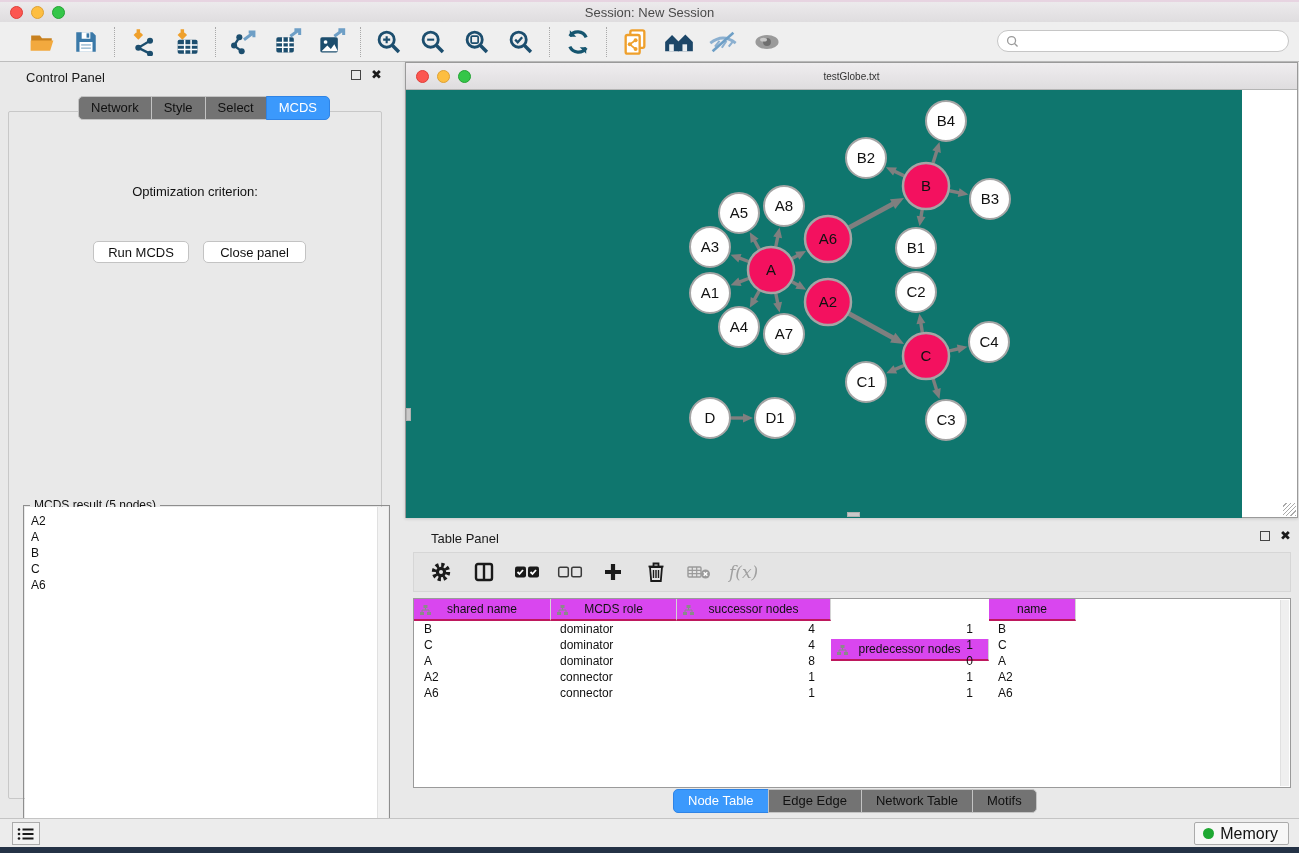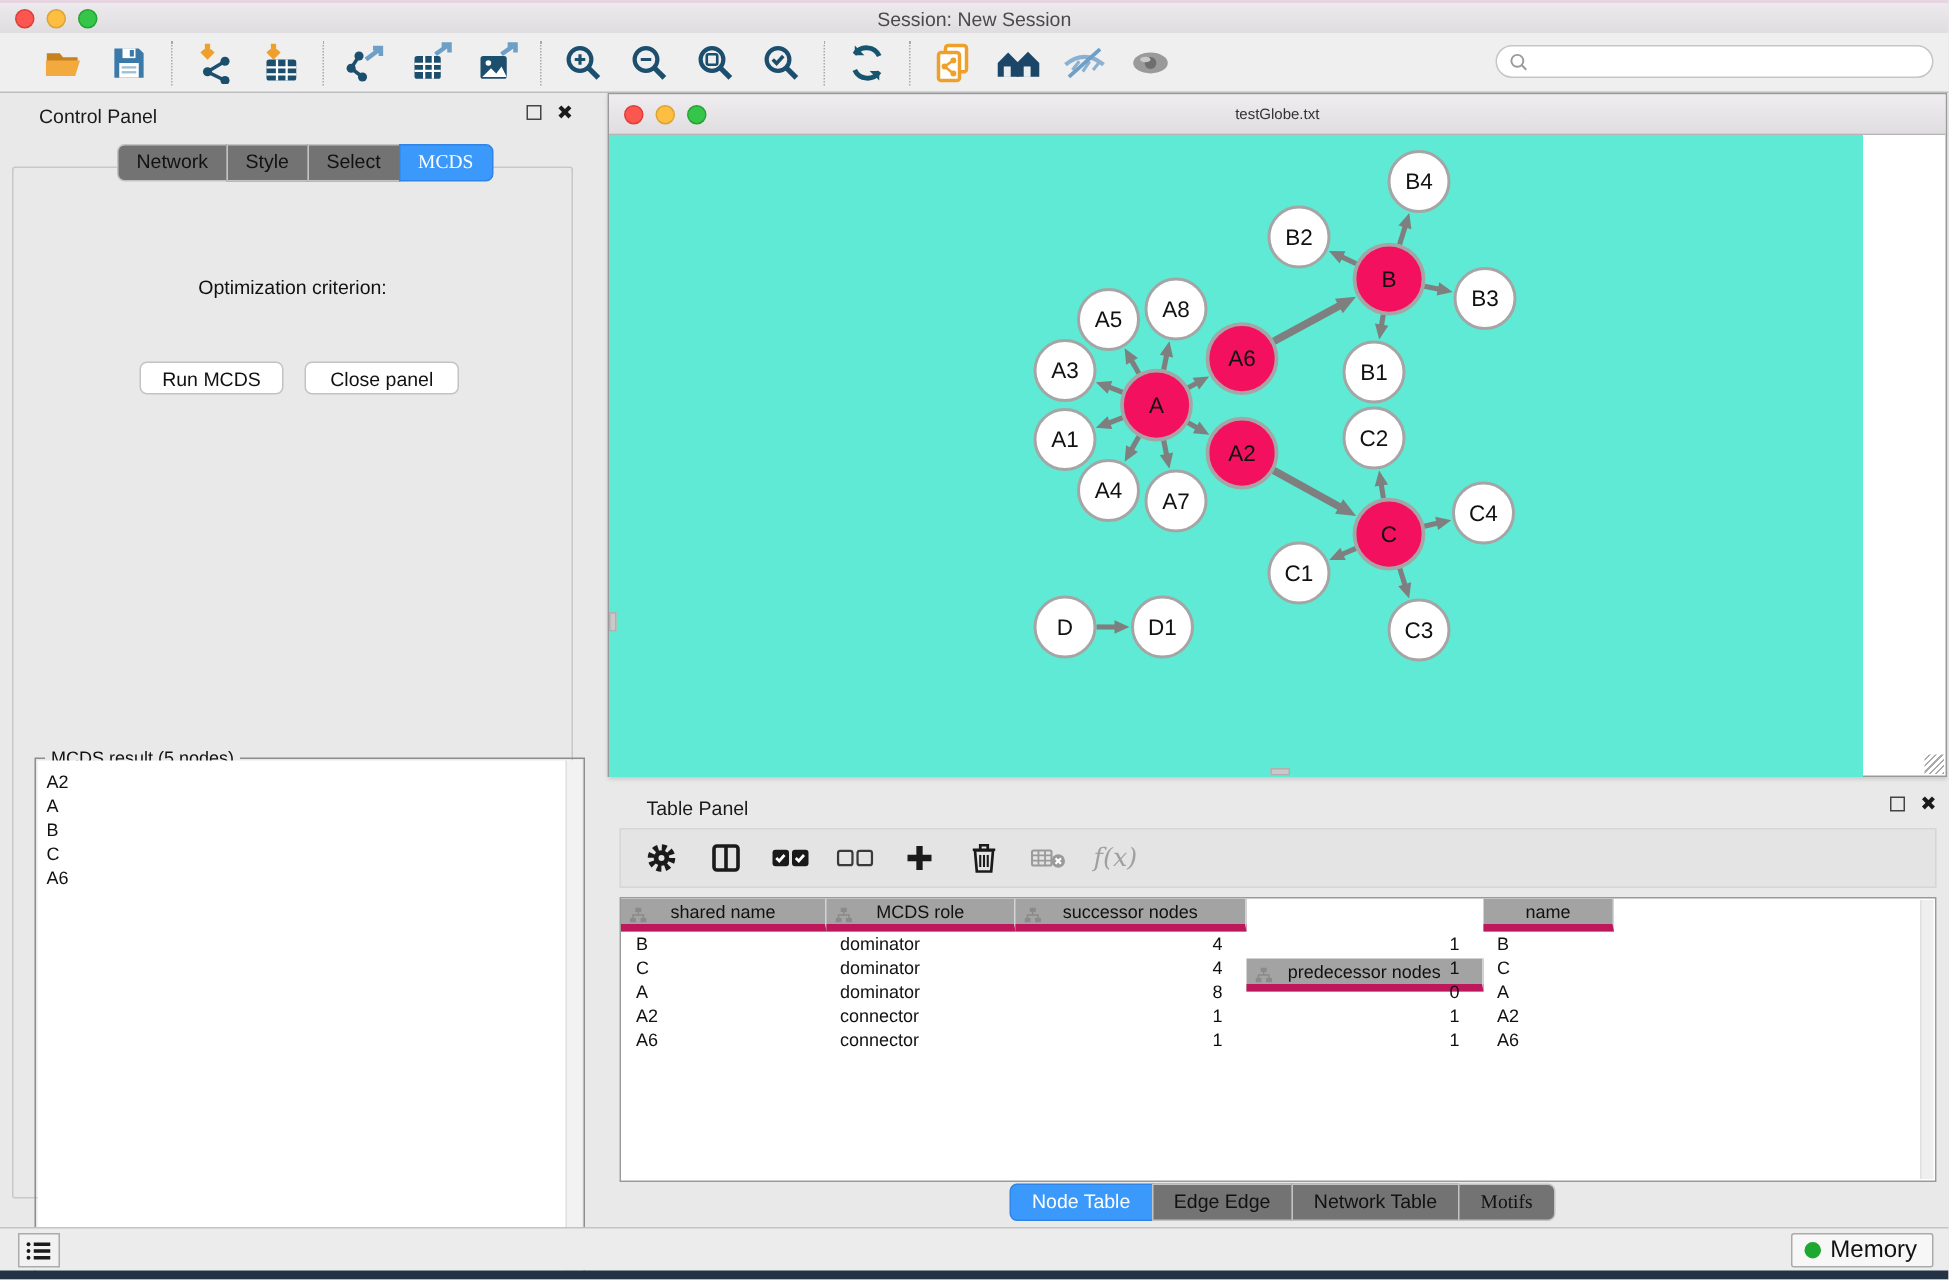--- a/index.html
+++ b/index.html
@@ -31,21 +31,21 @@
   .panel-head { position:absolute; left:0; top:0; width:100%; height:30px; display:flex; align-items:center; }
   .panel-title { font-size:13px; color:#1a1a1a; padding-left:26px; }
   .panel-ctrls { position:absolute; right:8px; top:8px; display:flex; gap:10px; align-items:center; }
   .float-box { width:10px; height:10px; border:1.5px solid #444; }
   .close-x { font-size:13px; font-weight:bold; color:#1a1a1a; line-height:10px; }
 
   .cp-tabs { position:absolute; left:78px; top:34px; display:flex; z-index:2; }
   .seg-tab { padding:3px 12px 4px; background:#737373; border:1px solid #C3C3C3; margin-left:-1px;
     font-size:13px; color:#111; white-space:nowrap; }
   .seg-tab:first-child { border-radius:5px 0 0 5px; margin-left:0; }
-  .seg-tab:last-child { border-radius:0 5px 5px 0;font-family:Liberation Serif, serif; }
+  .seg-tab:last-child { border-radius:0 5px 5px 0; }
   .seg-tab.selected { background:#3B99FC; border-color:#2F84E6; color:#fff; }
 
   .cp-content { position:absolute; left:8px; top:49px; width:374px; height:688px;
     background:#E9E9E9; border:1px solid #C8C8C8; border-radius:2px; }
   .opt-label { position:absolute; left:0; top:72px; width:100%; text-align:center; font-size:13px; color:#111; }
   .criterion { position:absolute; left:35px; top:94px; width:312px; height:23px; background:#fff;
     border:1px solid #ABABAB; border-radius:4px; display:flex; align-items:center; }
   .criterion-text { flex:1; font-size:13px; padding-left:8px; color:#111; white-space:nowrap; overflow:hidden; }
   .stepper { width:19px; height:100%; border-radius:0 3px 3px 0;
     background:linear-gradient(#6FB1F9,#2E7BE8); display:flex; flex-direction:column; align-items:center; justify-content:center; gap:2px; }
@@ -64,36 +64,36 @@
   .result-scroll { position:absolute; right:1px; top:1px; bottom:1px; width:11px; background:#F2F2F2; border-left:1px solid #E0E0E0; }
 
   
   .network-window { position:absolute; left:405px; top:62px; width:893px; height:456px;
     border:1px solid #9A9A9A; background:#fff; box-shadow:0 1px 3px rgba(0,0,0,.15); }
   .net-titlebar { position:absolute; left:0; top:0; width:100%; height:27px;
     background:linear-gradient(#EFEDEF,#DFDDDF); border-bottom:1px solid #B5B5B5;
     display:flex; align-items:center; justify-content:center; }
   .net-titlebar .lights { top:7px; }
   .net-title { font-size:10px; color:#333; }
-  .net-canvas { position:absolute; left:0; top:27px; width:836px; height:428px; background:#5eead4; overflow:hidden; }
+  .net-canvas { position:absolute; left:0; top:27px; width:836px; height:428px; background:#0f766e; overflow:hidden; }
   .vthumb { position:absolute; left:0; top:345px; width:5px; height:13px; background:#C9C9C9; border:1px solid #B0B0B0; }
   .hthumb { position:absolute; left:441px; bottom:0; width:13px; height:5px; background:#C9C9C9; border:1px solid #B0B0B0; }
   .resize-grip { position:absolute; right:1px; bottom:1px; width:13px; height:13px;
     background:repeating-linear-gradient(135deg, transparent 0 2px, #AAA 2px 3px); }
 
   
   .table-panel { position:absolute; left:405px; top:523px; width:894px; height:295px; background:#E9E9E9; }
   .tp-toolbar { position:absolute; left:8px; top:29px; width:878px; height:40px; background:#E4E4E4;
     border:1px solid #D6D6D6; display:flex; align-items:center; gap:17px; padding-left:14px; }
   .tpicon { width:26px; height:26px; display:flex; align-items:center; justify-content:center; }
   .fx-label { font-family:"DejaVu Serif","Liberation Serif",serif; font-style:italic; font-size:17px; color:#A0A0A0; }
 
   .tp-table { position:absolute; left:8px; top:75px; width:878px; height:190px; background:#fff; border:1px solid #9A9A9A; overflow:hidden; }
   .tbl-header { position:absolute; left:0; top:0; height:22px; display:flex; }
-  .hcell { height:22px; background:#a3a3a3; border-right:1px solid #D4D4D4; border-bottom:5px solid #be185d;
+  .hcell { height:22px; background:#d946ef; border-right:1px solid #D4D4D4; border-bottom:2px solid #be185d;
     display:flex; align-items:center; justify-content:center; gap:5px; font-size:12px; color:#111; position:relative; }
   .hcell .tree-ic { position:absolute; left:6px; top:6px; }
   .tbl-rows { position:absolute; left:0; top:22px; width:100%; }
   .trow { display:flex; height:16px; align-items:center; }
   .tcell { font-size:12px; color:#111; height:16px; line-height:16px; white-space:nowrap; }
   .tp-scroll { position:absolute; right:1px; top:1px; bottom:1px; width:9px; background:#EFEFEF; border-left:1px solid #E0E0E0; }
 
   .bottom-tabs { position:absolute; left:268px; top:266px; display:flex; }
   .bottom-tabs .seg-tab { padding:3px 14px 4px; }
 

